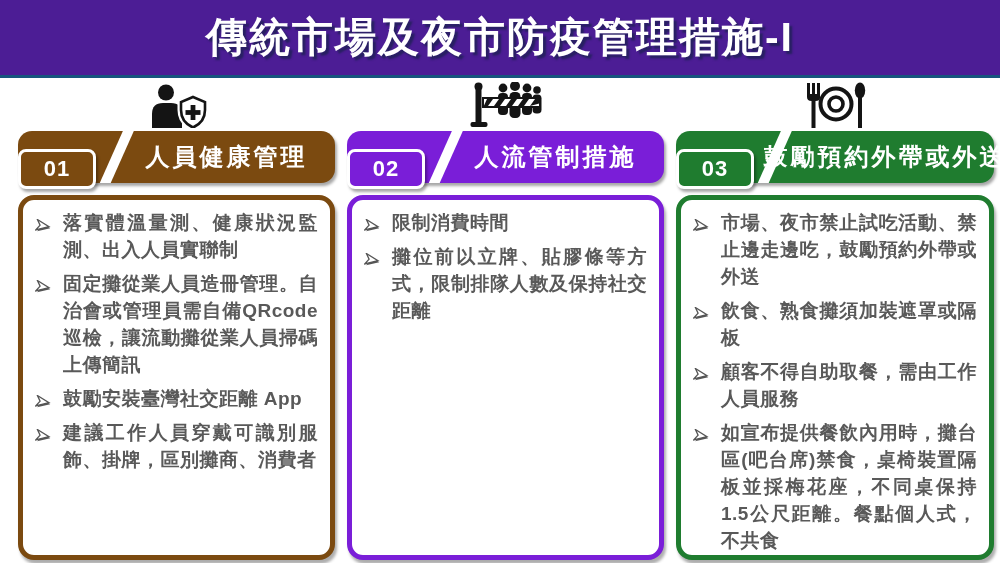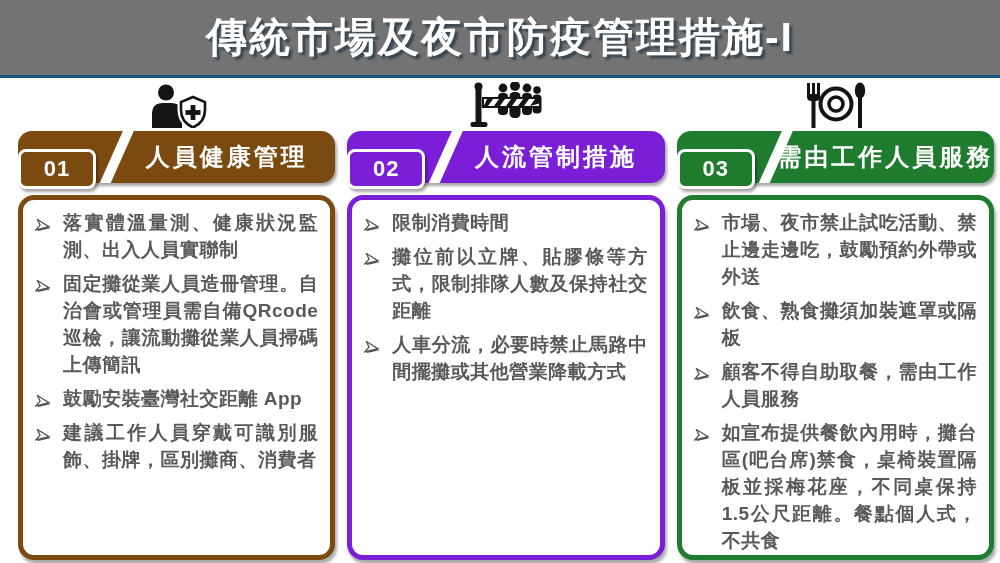--- a/index.html
+++ b/index.html
@@ -3,21 +3,21 @@
 <meta charset="utf-8">
 <style>
   html,body{margin:0;padding:0;}
   body{
     width:1000px;height:563px;overflow:hidden;background:#ffffff;
     font-family:"Liberation Sans","DejaVu Sans",sans-serif;
     position:relative;
   }
   
   .header{
-    height:75px;background:#737373;border-bottom:3px solid #16557D;
+    height:75px;background:#4c1d95;border-bottom:3px solid #16557D;
     display:flex;align-items:center;justify-content:center;
   }
   .header .title{
     color:#ffffff;font-size:41px;font-weight:bold;letter-spacing:2px;
     text-shadow:3px 3px 2px rgba(10,35,55,.55);
     white-space:nowrap;
   }
   
   .main{
     display:flex;gap:12px;padding:4px 6px 0 18px;box-sizing:border-box;
@@ -179,29 +179,20 @@
         </li>
         <li>
           <span class="bullet"><svg width="17" height="15" viewBox="0 0 17 15">
                 <g transform="rotate(9 8 7)">
                   <polygon points="3,2.8 15.5,8 3,13.2 6.5,8" fill="#555555"></polygon>
                   <polygon points="1.5,1.5 14,6.7 1.5,11.9 5,6.7" fill="#ffffff" stroke="#555555" stroke-width="1.3"></polygon>
                 </g>
               </svg></span>
           <span>攤位前以立牌、貼膠條等方式，限制排隊人數及保持社交距離</span>
         </li>
-        <li>
-          <span class="bullet"><svg width="17" height="15" viewBox="0 0 17 15">
-                <g transform="rotate(9 8 7)">
-                  <polygon points="3,2.8 15.5,8 3,13.2 6.5,8" fill="#555555"></polygon>
-                  <polygon points="1.5,1.5 14,6.7 1.5,11.9 5,6.7" fill="#ffffff" stroke="#555555" stroke-width="1.3"></polygon>
-                </g>
-              </svg></span>
-          <span>人車分流，必要時禁止馬路中間擺攤或其他營業降載方式</span>
-        </li>
       </ul>
     </div>
   </div>
 
   <div class="column" style="--accent: #1F7C2F;">
     <div class="icon-row">
       <svg width="64" height="46" viewBox="0 0 64 46">
         <g fill="#141414">
           <rect x="4" y="1" width="3" height="14"></rect>
           <rect x="9" y="1" width="3" height="14"></rect>
@@ -213,21 +204,21 @@
         <g fill="#141414">
           <ellipse cx="57" cy="8.5" rx="5.2" ry="8"></ellipse>
           <rect x="55" y="14" width="4" height="32"></rect>
         </g>
       </svg>
     </div>
     <div class="banner">
       <div class="banner-bg">
         <div class="banner-stripe"></div>
       </div>
-      <div class="banner-label">需由工作人員服務</div>
+      <div class="banner-label">鼓勵預約外帶或外送</div>
       <div class="num-tab">03</div>
     </div>
     <div class="box">
       <ul>
         <li>
           <span class="bullet"><svg width="17" height="15" viewBox="0 0 17 15">
                 <g transform="rotate(9 8 7)">
                   <polygon points="3,2.8 15.5,8 3,13.2 6.5,8" fill="#555555"></polygon>
                   <polygon points="1.5,1.5 14,6.7 1.5,11.9 5,6.7" fill="#ffffff" stroke="#555555" stroke-width="1.3"></polygon>
                 </g>

